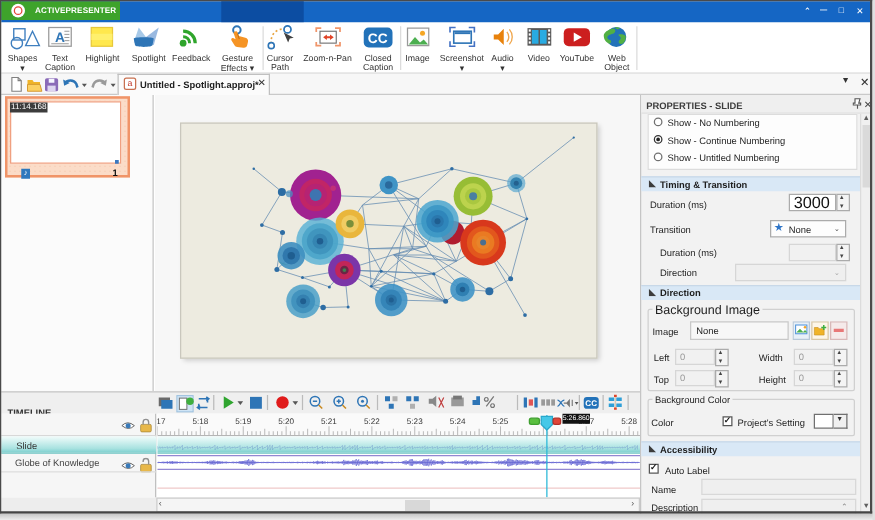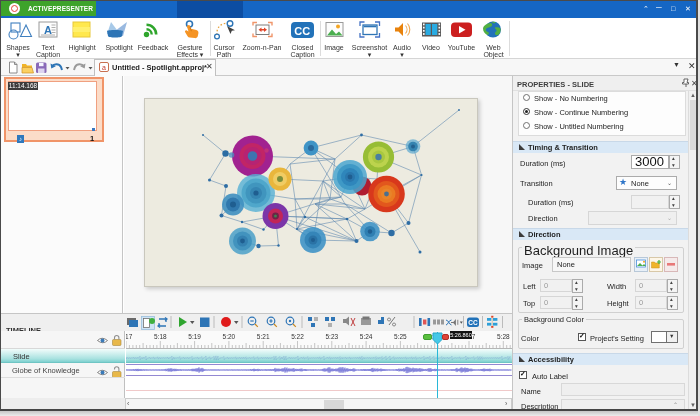--- a/index.html
+++ b/index.html
@@ -439,21 +439,21 @@
 <div class="abs" style="left:587px;top:210px;width:89px;height:14px;background:#efefef;border:1px solid #d6d6d6;"></div>
 <div class="abs" style="left:666px;top:213px;font-size:6px;color:#aaa;">⌄</div>
 
 <div class="abs" style="left:512px;top:227px;width:175px;height:12px;background:#d9e8f6;border-top:1px solid #c8d8e8;"></div>
 <svg class="abs" style="left:518px;top:229.5px;" width="6" height="6" viewBox="0 0 6 6">
         <path d="M0 6 L6 6 L6 0 Z" fill="#3c3c3c" transform="rotate(90 3 3)"></path>
       </svg>
 <div class="abs" style="left:527px;top:229px;font-size:7.5px;font-weight:bold;color:#1e1e1e;">Direction</div>
 
 <div class="abs" style="left:517px;top:246px;width:166px;height:66px;border:1px solid #d0d0d0;border-radius:2px;"></div>
-<div class="abs" style="left:521px;top:242px;background:#f2f2f2;padding:0 2px;font-size:13px;color:#1e1e1e;">Background Image</div>
+<div class="abs" style="left:521px;top:242px;background:#f2f2f2;padding:0 2px;font-size:10px;color:#1e1e1e;">Background Image</div>
 <div class="abs lbl" style="left:521px;top:260px;">Image</div>
 <div class="abs" style="left:551px;top:256px;width:79px;height:15px;background:#f7f7f7;border:1px solid #c8c8c8;font-size:7.5px;line-height:13px;padding-left:4px;color:#222;">None</div>
 <svg class="abs" style="left:633px;top:256px;" width="45" height="15" viewBox="0 0 45 15">
   <rect x="0.5" y="0.5" width="13" height="14" fill="#e8f0f8" stroke="#b8c8d8"></rect>
   <rect x="2.5" y="3" width="9" height="7" fill="#fff" stroke="#4a90d9" stroke-width="0.8"></rect>
   <path d="M3 9 l3 -3 l2.5 2.5 l1.5 -1.5 l2 2 Z" fill="#4caf50"></path>
   <circle cx="10" cy="4.8" r="1" fill="#f5a623"></circle>
   <rect x="15.5" y="0.5" width="13" height="14" fill="#fdf6e8" stroke="#d8c8a8"></rect>
   <path d="M17.5 5 h3 l0.8 1 h4 v5 h-7.8 Z" fill="#f0b429" stroke="#c89020" stroke-width="0.5"></path>
   <path d="M25 3 v4 M23 5 h4" stroke="#3faf3f" stroke-width="1.2"></path>

